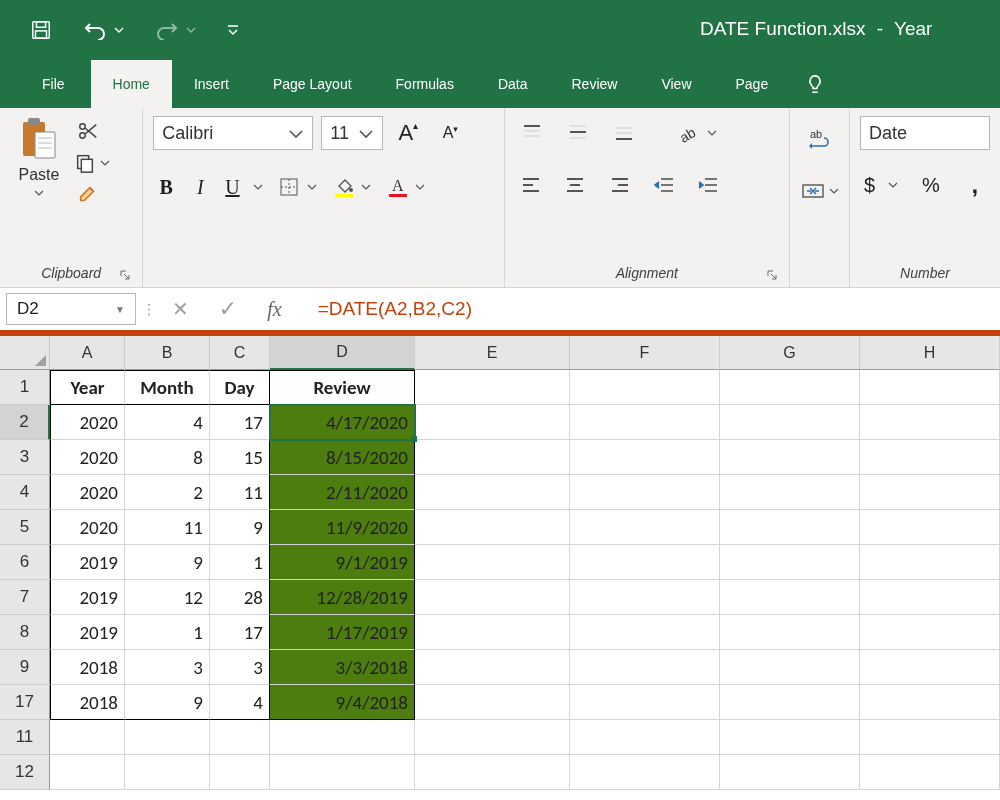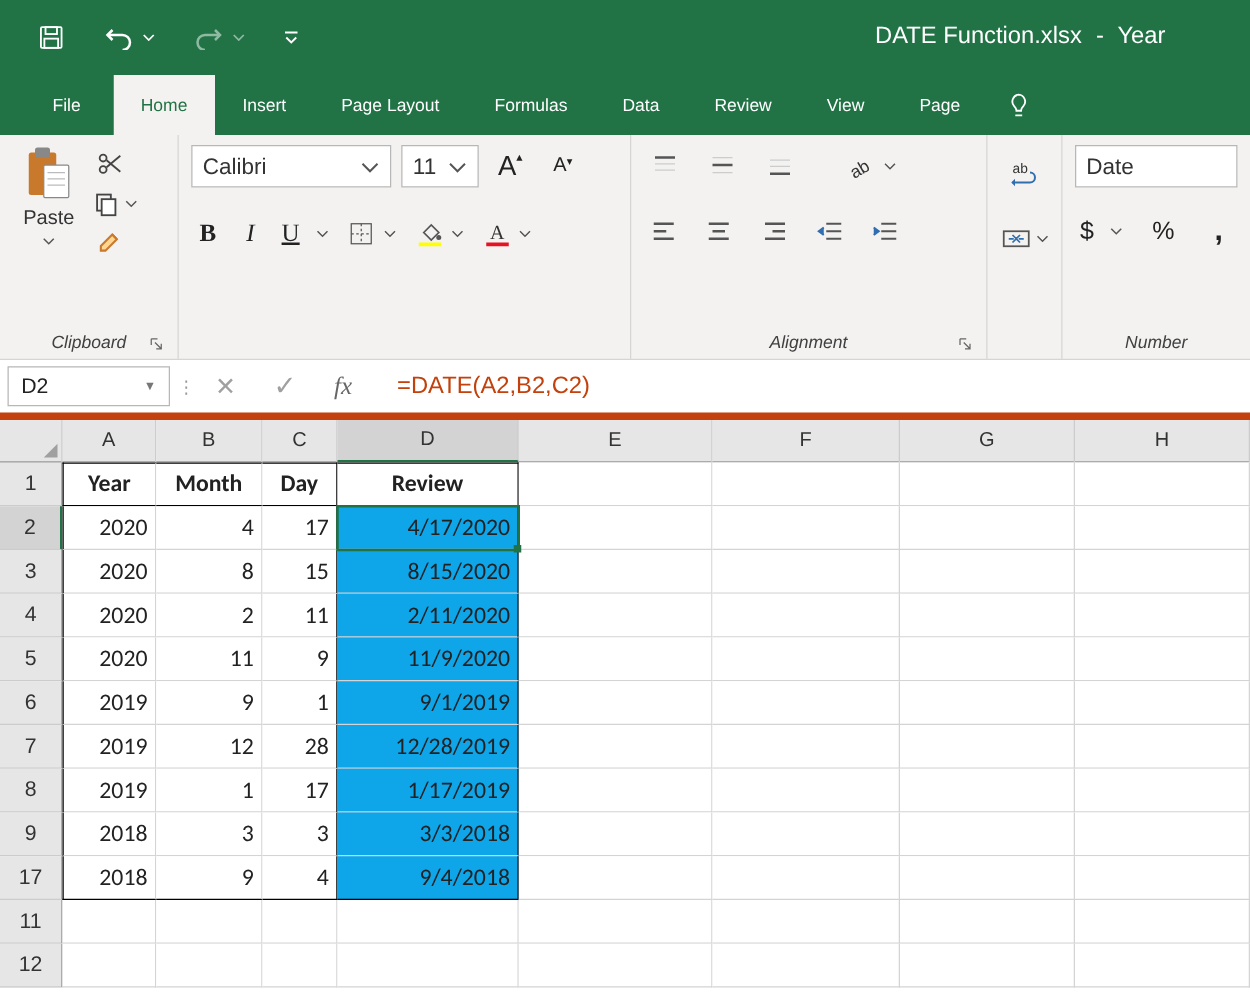--- a/index.html
+++ b/index.html
@@ -184,21 +184,21 @@
     display:flex; align-items:center; justify-content:center; font-size:17px; color:#333; cursor:pointer;
   }
   .rowhdr.active { background:#d3d3d3; border-right:2px solid #217346;}
   .cell {
     border-right:1px solid #d4d4d4; border-bottom:1px solid #d4d4d4;
     display:flex; align-items:center; padding:0 6px; font-size:19px; background:#fff;
     font-family: Calibri, Arial, sans-serif; position:relative;
   }
   .cell.header { font-weight:bold; justify-content:center;}
   .cell.rj { justify-content:flex-end;}
-  .cell.hl { background:#0ea5e9;}
+  .cell.hl { background:#4d7c0f;}
   
   .cA{width:75px;} .cB{width:85px;} .cC{width:60px;} .cD{width:145px;}
   .cE{width:155px;} .cF{width:150px;} .cG{width:140px;} .cH{width:140px;}
   
   .row.selrow .cell.selcell {
     outline:2px solid #217346; outline-offset:-1px; z-index:2;
   }
   .row.selrow .cell.selcell::after{
     content:""; position:absolute; right:-3px; bottom:-3px; width:6px; height:6px; background:#217346;
   }

